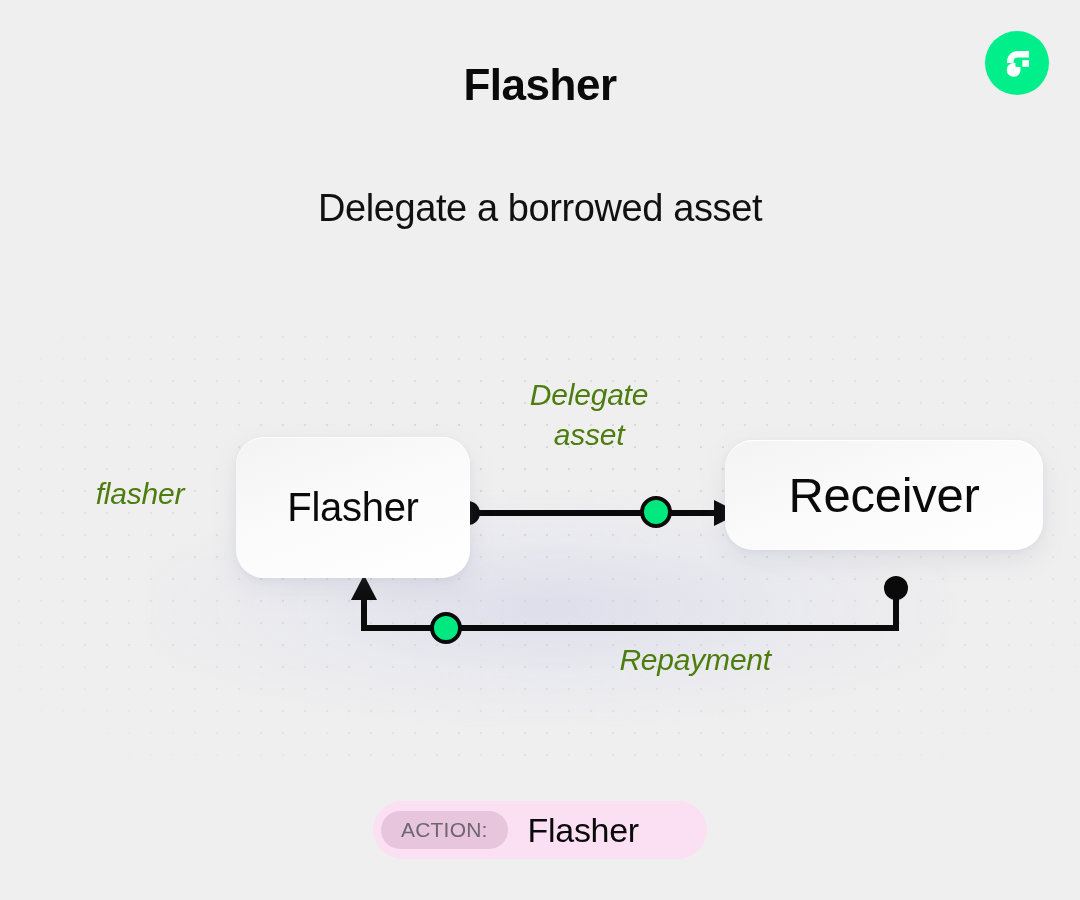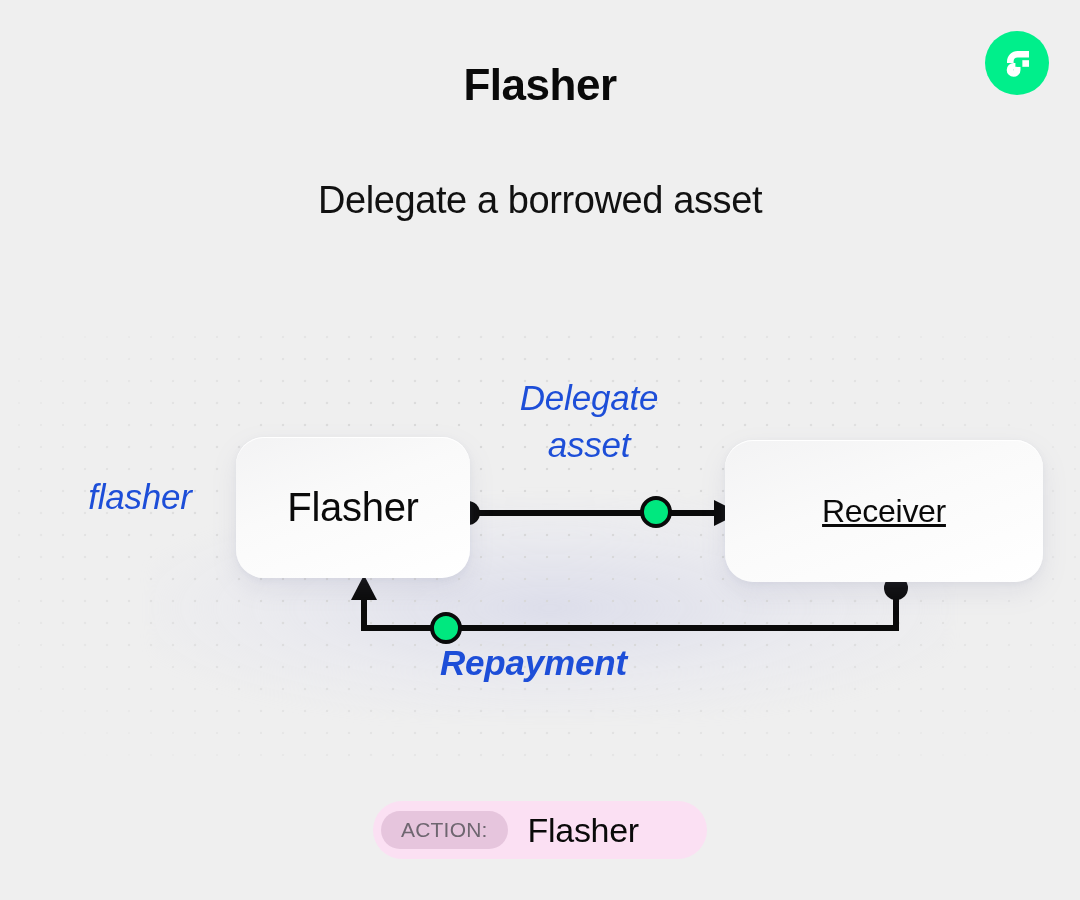--- a/index.html
+++ b/index.html
@@ -40,21 +40,21 @@
     left: 0;
     width: 1080px;
     text-align: center;
     font-size: 44px;
     font-weight: 700;
     letter-spacing: -0.5px;
     color: #0a0a0a;
   }
   .subtitle {
     position: absolute;
-    top: 176px;
+    top: 184px;
     left: 0;
     width: 1080px;
     text-align: center;
     font-size: 38px;
     font-weight: 400;
     line-height: 1.28;
     color: #111111;
     letter-spacing: -0.4px;
   }
   .subtitle .line { display: block; }
@@ -106,40 +106,39 @@
     left: 236px;
     top: 437px;
     width: 234px;
     height: 141px;
     font-size: 40px;
   }
   .node-receiver {
     left: 725px;
     top: 440px;
     width: 318px;
-    height: 142px;
-    font-size: 32px;
+    height: 110px;
+    font-size: 49px;
     line-height: 1.32;
-    text-decoration: underline;
   }
   .node-label .l { display: block; }
 
   
   .edge-label {
     position: absolute;
     font-style: italic;
-    font-size: 35px;
+    font-size: 30px;
     line-height: 1.33;
-    color: #1d4ed8;
+    color: #4d7c0f;
     text-align: center;
     letter-spacing: -0.2px;
   }
   .label-call   { left: 40px;  top: 474px; width: 200px; }
   .label-delegate { left: 470px; top: 375px; width: 238px; }
-  .label-repay  { left: 440px; top: 640px; width: 320px; text-align: left; font-weight: bold; }
+  .label-repay  { left: 451px; top: 640px; width: 320px; text-align: right; }
   .edge-label .l { display: block; }
 
   
   .wires {
     position: absolute;
     left: 0;
     top: 0;
     width: 1080px;
     height: 900px;
     pointer-events: none;

